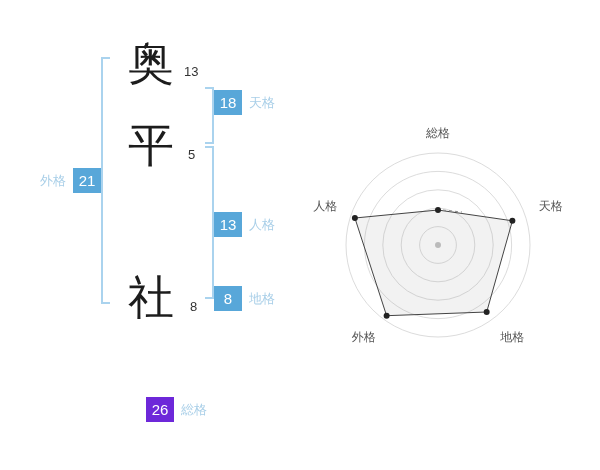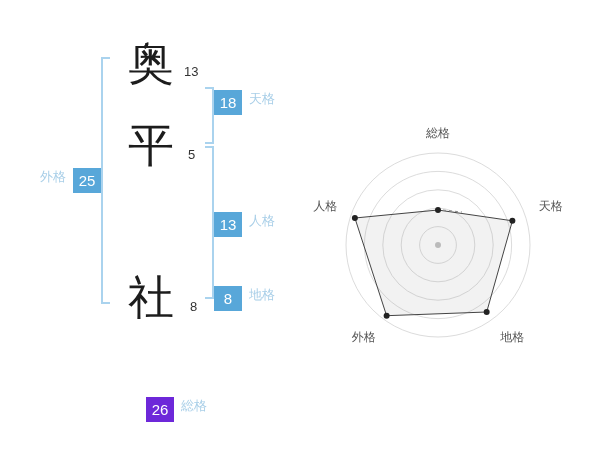--- a/index.html
+++ b/index.html
@@ -23,20 +23,21 @@
     letter-spacing: 0;
   }
   .stroke-count {
     position: absolute;
     font-size: 13px;
     color: #333333;
   }
   .score {
     position: absolute;
     display: flex;
+    align-items: center;
     gap: 7px;
   }
   .badge-num {
     display: flex;
     align-items: center;
     justify-content: center;
     width: 28px;
     height: 25px;
     color: #ffffff;
     font-size: 15px;
@@ -95,21 +96,21 @@
     <div class="badge-label js-label" style="color: rgb(169, 207, 232);">人格</div>
   </div>
 
   <div class="score" style="left:214px; top:286px;">
     <div class="badge-num js-badge" style="background: rgb(88, 167, 217);">8</div>
     <div class="badge-label js-label" style="color: rgb(169, 207, 232);">地格</div>
   </div>
 
   <div class="score" style="left:40px; top:168px;">
     <div class="badge-label js-label" style="color: rgb(169, 207, 232);">外格</div>
-    <div class="badge-num js-badge" style="background: rgb(88, 167, 217);">25</div>
+    <div class="badge-num js-badge" style="background: rgb(88, 167, 217);">21</div>
   </div>
 
   <div class="score" style="left:146px; top:397px;">
     <div class="badge-num js-badge" style="background: #6d28d9;">26</div>
     <div class="badge-label js-label" style="color: rgb(169, 207, 232);">総格</div>
   </div>
 
   <div class="radar-wrap">
     <svg id="radar" width="300" height="270" viewBox="0 0 300 270">
         <circle cx="135" cy="132" r="18.4" fill="none" stroke="#dcdcdc" stroke-width="1"></circle>

